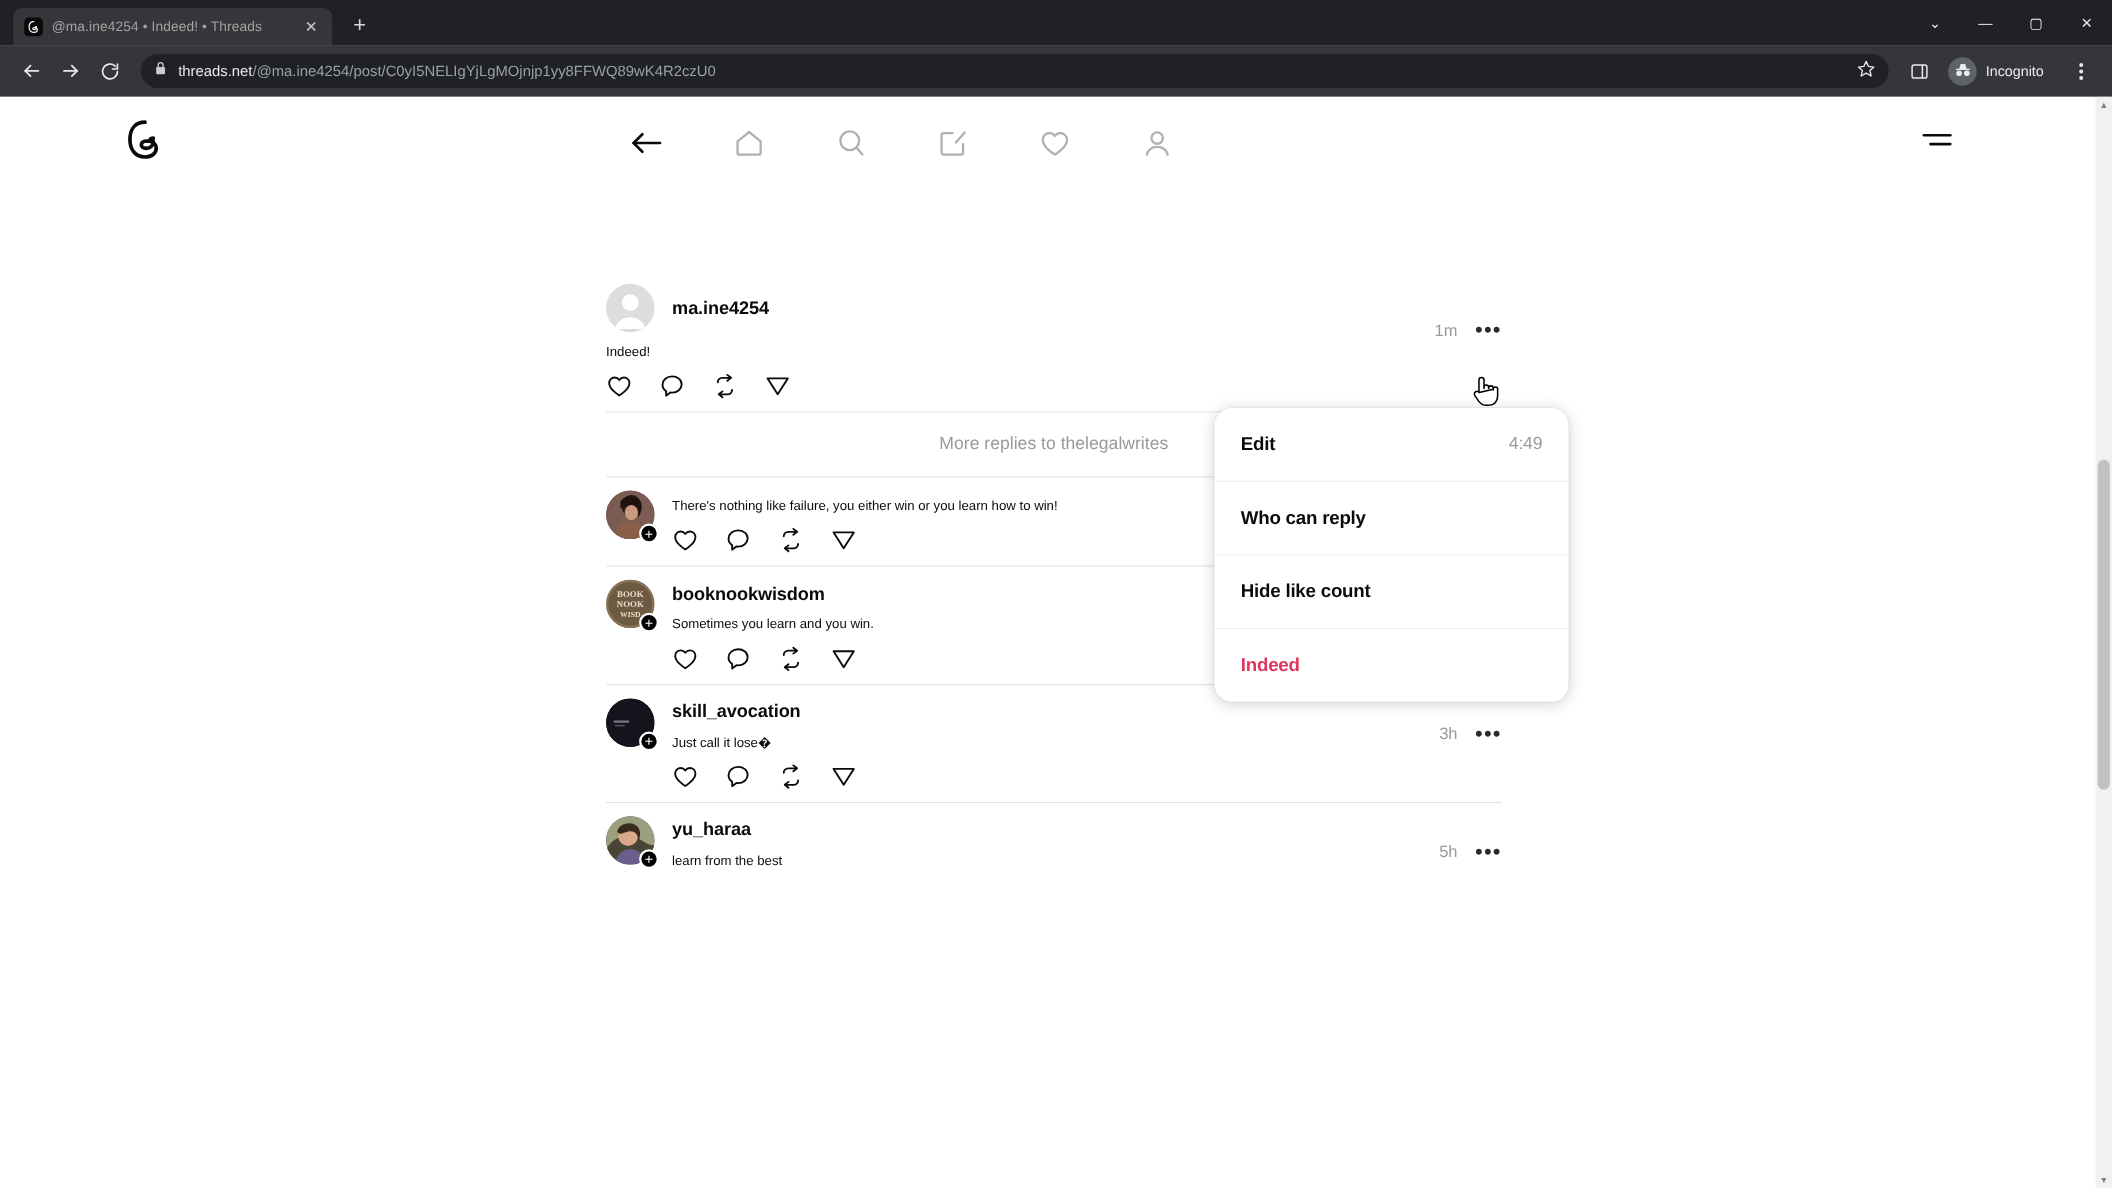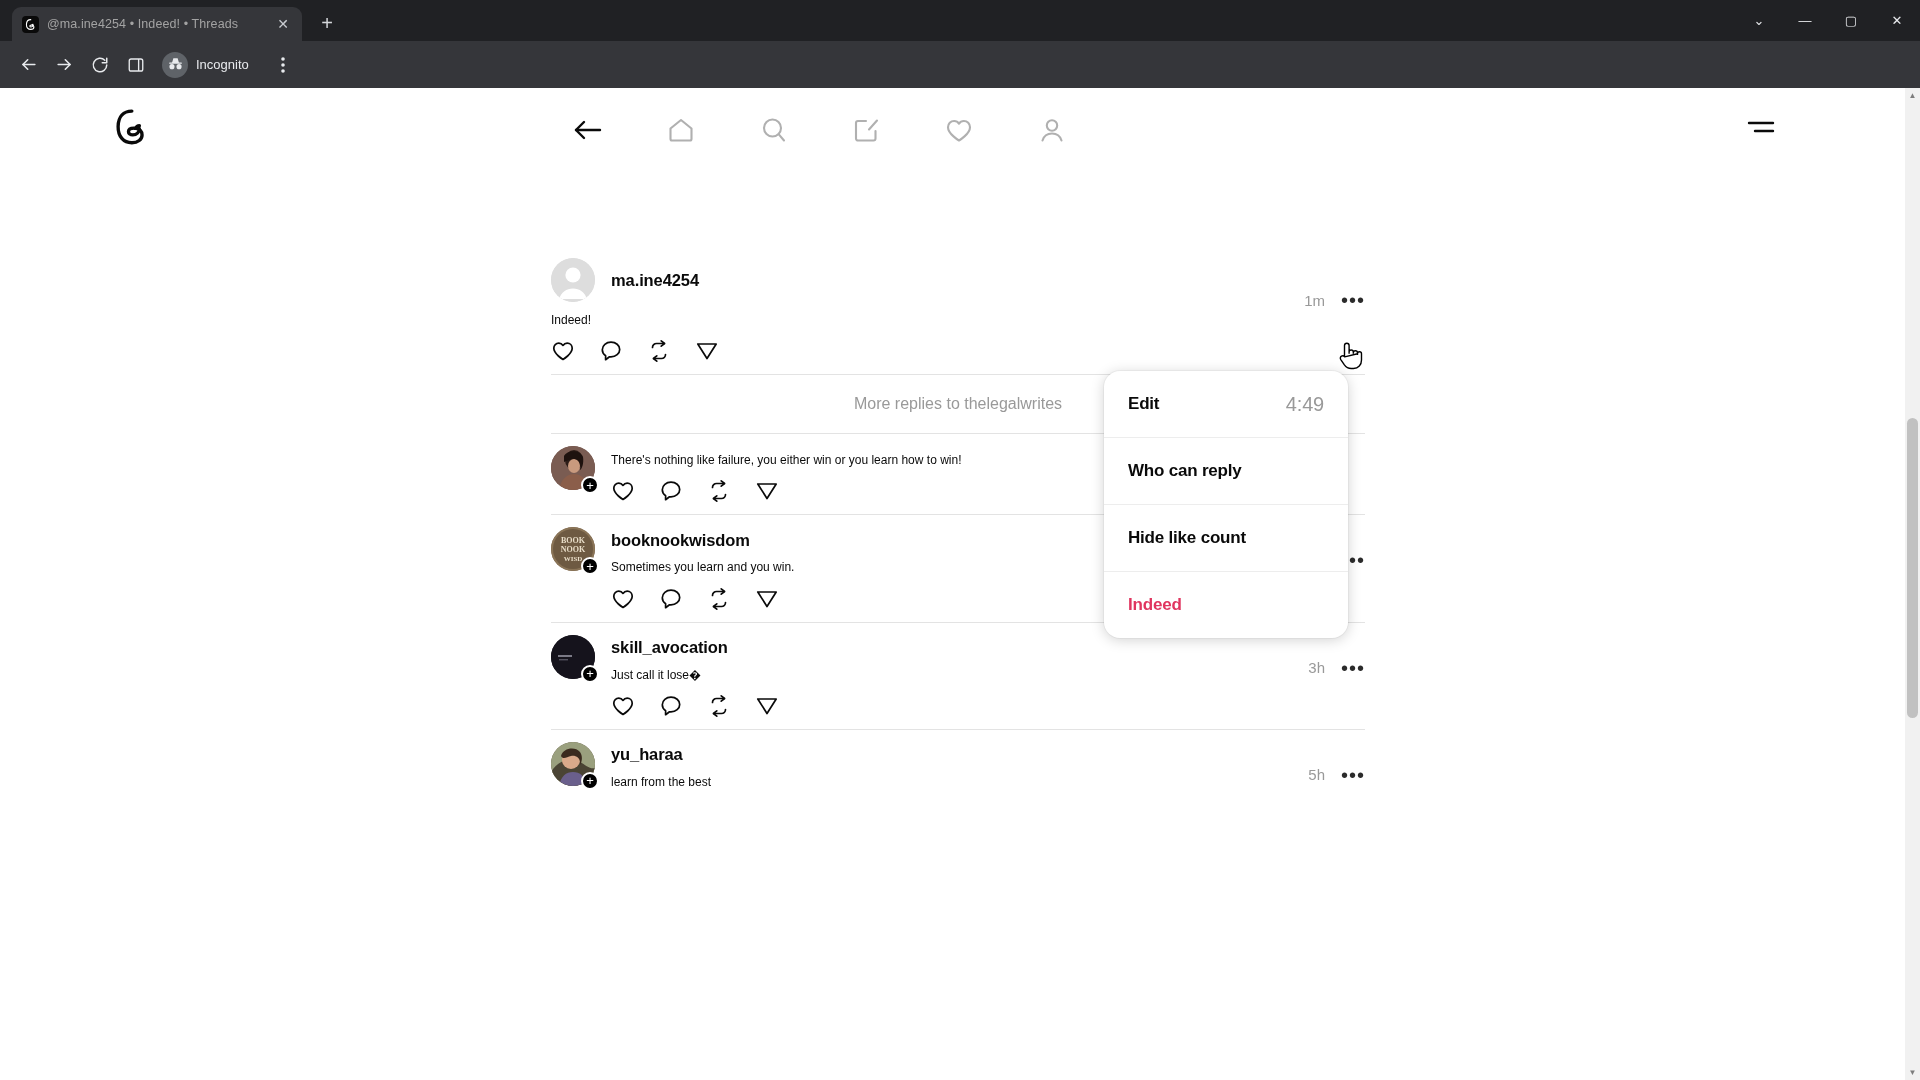--- a/index.html
+++ b/index.html
@@ -137,31 +137,31 @@
   }
 
   
   .reply { display: flex; gap: 16px; padding-top: 12px; }
   .reply-col-av { width: 44px; flex: 0 0 44px; position: relative; }
   .reply-col-main { flex: 1; min-width: 0; }
   .reply-head { display: flex; align-items: center; height: 26px; }
 
   
   .menu {
-    position: absolute; left: 1104px; top: 283px; width: 244px;
+    position: absolute; left: 1104px; top: 283px; width: 322px;
     background: #ffffff; border-radius: 16px;
     box-shadow: 0 2px 14px rgba(0,0,0,.18), 0 0 0 1px rgba(0,0,0,.035);
     overflow: hidden; z-index: 50;
   }
   .menu-item {
     height: 66px; display: flex; align-items: center; padding: 0 24px;
     font-size: 17px; font-weight: 600; color: #0a0a0a; letter-spacing: -.2px;
   }
   .menu-item .trailing {
-    margin-left: auto; font-size: 20px; font-weight: 400; color: #999999;
+    margin-left: auto; font-size: 16px; font-weight: 400; color: #999999;
   }
   .menu-sep { height: 1px; background: #ededed; margin: 0 0px; }
   .menu-item.danger { color: #e0355f; }
 
   
   .cursor { position: absolute; left: 1337px; top: 252px; z-index: 60; }
 </style>
 </head>
 <body>
 
@@ -201,20 +201,34 @@
           <polyline points="13 6 19 12 13 18"></polyline>
       </svg>
     </div>
     <div class="navbtn">
       <svg width="18" height="18" viewBox="0 0 24 24" fill="none" stroke="currentColor" stroke-width="2" stroke-linecap="round" stroke-linejoin="round">
         <path d="M21 12a9 9 0 1 1-2.6-6.4"></path>
           <polyline points="21 3 21 9 15 9"></polyline>
       </svg>
     </div>
 
+    <div class="omnibox">
+      <span>
+        <svg width="12" height="14" viewBox="0 0 24 26" fill="#c9ccd1">
+          <rect x="4" y="11" width="16" height="13" rx="2"></rect>
+          <path d="M7.5 11V7.5a4.5 4.5 0 0 1 9 0V11" fill="none" stroke="#c9ccd1" stroke-width="2.4"></path>
+        </svg>
+      </span>
+      <span class="omni-url"><b>threads.net</b><span>/@ma.ine4254/post/C0yI5NELIgYjLgMOjnjp1yy8FFWQ89wK4R2czU0</span></span>
+      <span class="omni-star">
+        <svg width="17" height="17" viewBox="0 0 24 24" fill="none" stroke="currentColor" stroke-width="1.7" stroke-linejoin="round">
+          <polygon points="12 2.5 15 9 22 9.8 16.8 14.4 18.4 21.3 12 17.7 5.6 21.3 7.2 14.4 2 9.8 9 9"></polygon>
+        </svg>
+      </span>
+    </div>
 
     <div class="tb-right">
       <div class="navbtn">
         <svg width="18" height="18" viewBox="0 0 24 24" fill="none" stroke="currentColor" stroke-width="1.8">
           <rect x="3" y="4" width="18" height="16" rx="2.5"></rect>
             <line x1="15.5" y1="4" x2="15.5" y2="20"></line>
         </svg>
       </div>
       <div class="incognito-pill">
         <span class="incognito-avatar">

